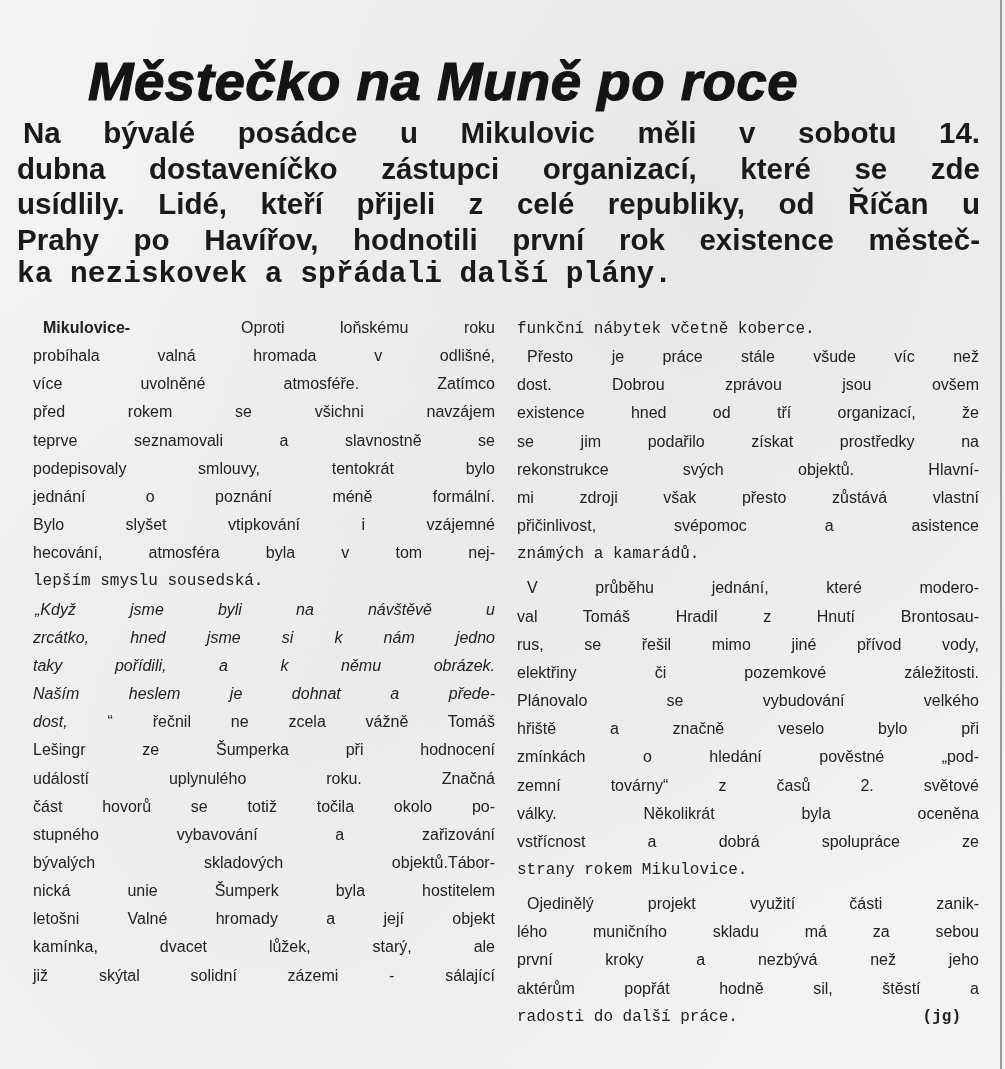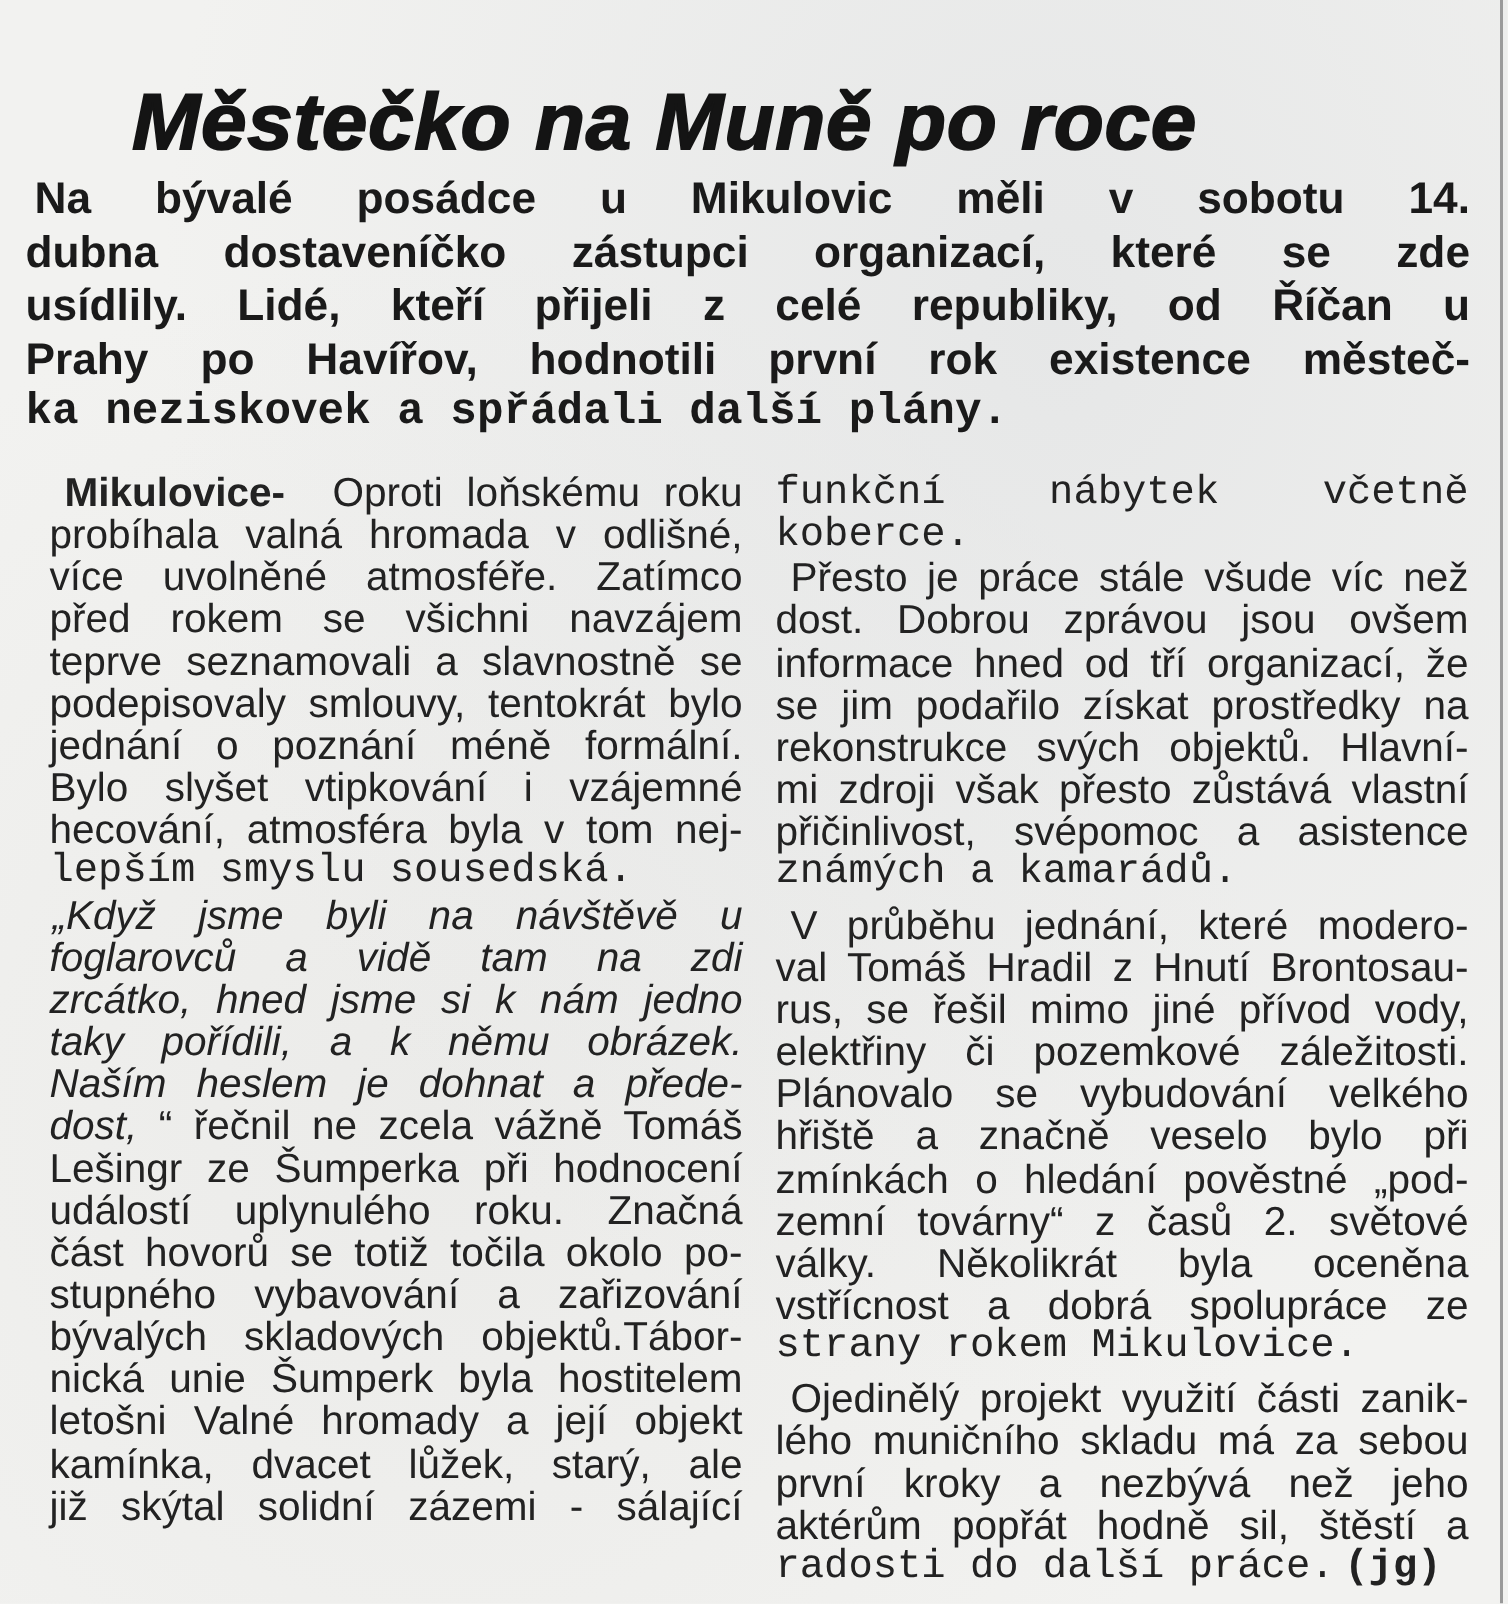--- a/index.html
+++ b/index.html
@@ -57,21 +57,21 @@
       font-size: 29.5px;
       line-height: 35.6px;
       text-align: justify;
       text-align-last: left;
       color: #1a1a1a;
     }
     .lead .first { padding-left: 6px; }
     .col {
       position: absolute;
       top: 314px;
-      font-size: 27px;
+      font-size: 16px;
       line-height: 28.15px;
       text-align: justify;
       color: #222;
     }
     .col-left { left: 33px; width: 462px; }
     .col-right { left: 517px; top: 315px; width: 462px; }
     .dateline { font-weight: bold; }
     .quote { font-style: italic; }
     .line { display: block; text-align: justify; text-align-last: justify; }
     .line.last { text-align-last: left; font-family: Liberation Mono, monospace; }
@@ -106,21 +106,20 @@
       <span class="line">před rokem se všichni navzájem</span>
       <span class="line">teprve seznamovali a slavnostně se</span>
       <span class="line">podepisovaly smlouvy, tentokrát bylo</span>
       <span class="line">jednání o poznání méně formální.</span>
       <span class="line">Bylo slyšet vtipkování i vzájemné</span>
       <span class="line">hecování, atmosféra byla v tom nej-</span>
       <span class="line last">lepším smyslu sousedská.</span>
     </div>
     <div>
       <span class="line quote" style="padding-left:2px;">„Když jsme byli na návštěvě u</span>
-      <span class="line quote">foglarovců a vidě tam na zdi</span>
       <span class="line quote">zrcátko, hned jsme si k nám jedno</span>
       <span class="line quote">taky pořídili, a k němu obrázek.</span>
       <span class="line quote">Naším heslem je dohnat a přede-</span>
       <span class="line">
         <span class="quote">dost,</span><span> “ řečnil ne zcela vážně Tomáš</span>
       </span>
       <span class="line">Lešingr ze Šumperka při hodnocení</span>
       <span class="line">událostí uplynulého roku. Značná</span>
       <span class="line">část hovorů se totiž točila okolo po-</span>
       <span class="line">stupného vybavování a zařizování</span>
@@ -132,21 +131,21 @@
     </div>
   </div>
 
   <div class="col col-right">
     <div>
       <span class="line last">funkční nábytek včetně koberce.</span>
     </div>
     <div>
       <span class="line" style="padding-left:10px;">Přesto je práce stále všude víc než</span>
       <span class="line">dost. Dobrou zprávou jsou ovšem</span>
-      <span class="line">informace hned od tří organizací, že</span>
+      <span class="line">existence hned od tří organizací, že</span>
       <span class="line">se jim podařilo získat prostředky na</span>
       <span class="line">rekonstrukce svých objektů. Hlavní-</span>
       <span class="line">mi zdroji však přesto zůstává vlastní</span>
       <span class="line">přičinlivost, svépomoc a asistence</span>
       <span class="line last" style="padding-bottom:6px;">známých a kamarádů.</span>
     </div>
     <div>
       <span class="line" style="padding-left:10px;">V průběhu jednání, které modero-</span>
       <span class="line">val Tomáš Hradil z Hnutí Brontosau-</span>
       <span class="line">rus, se řešil mimo jiné přívod vody,</span>

